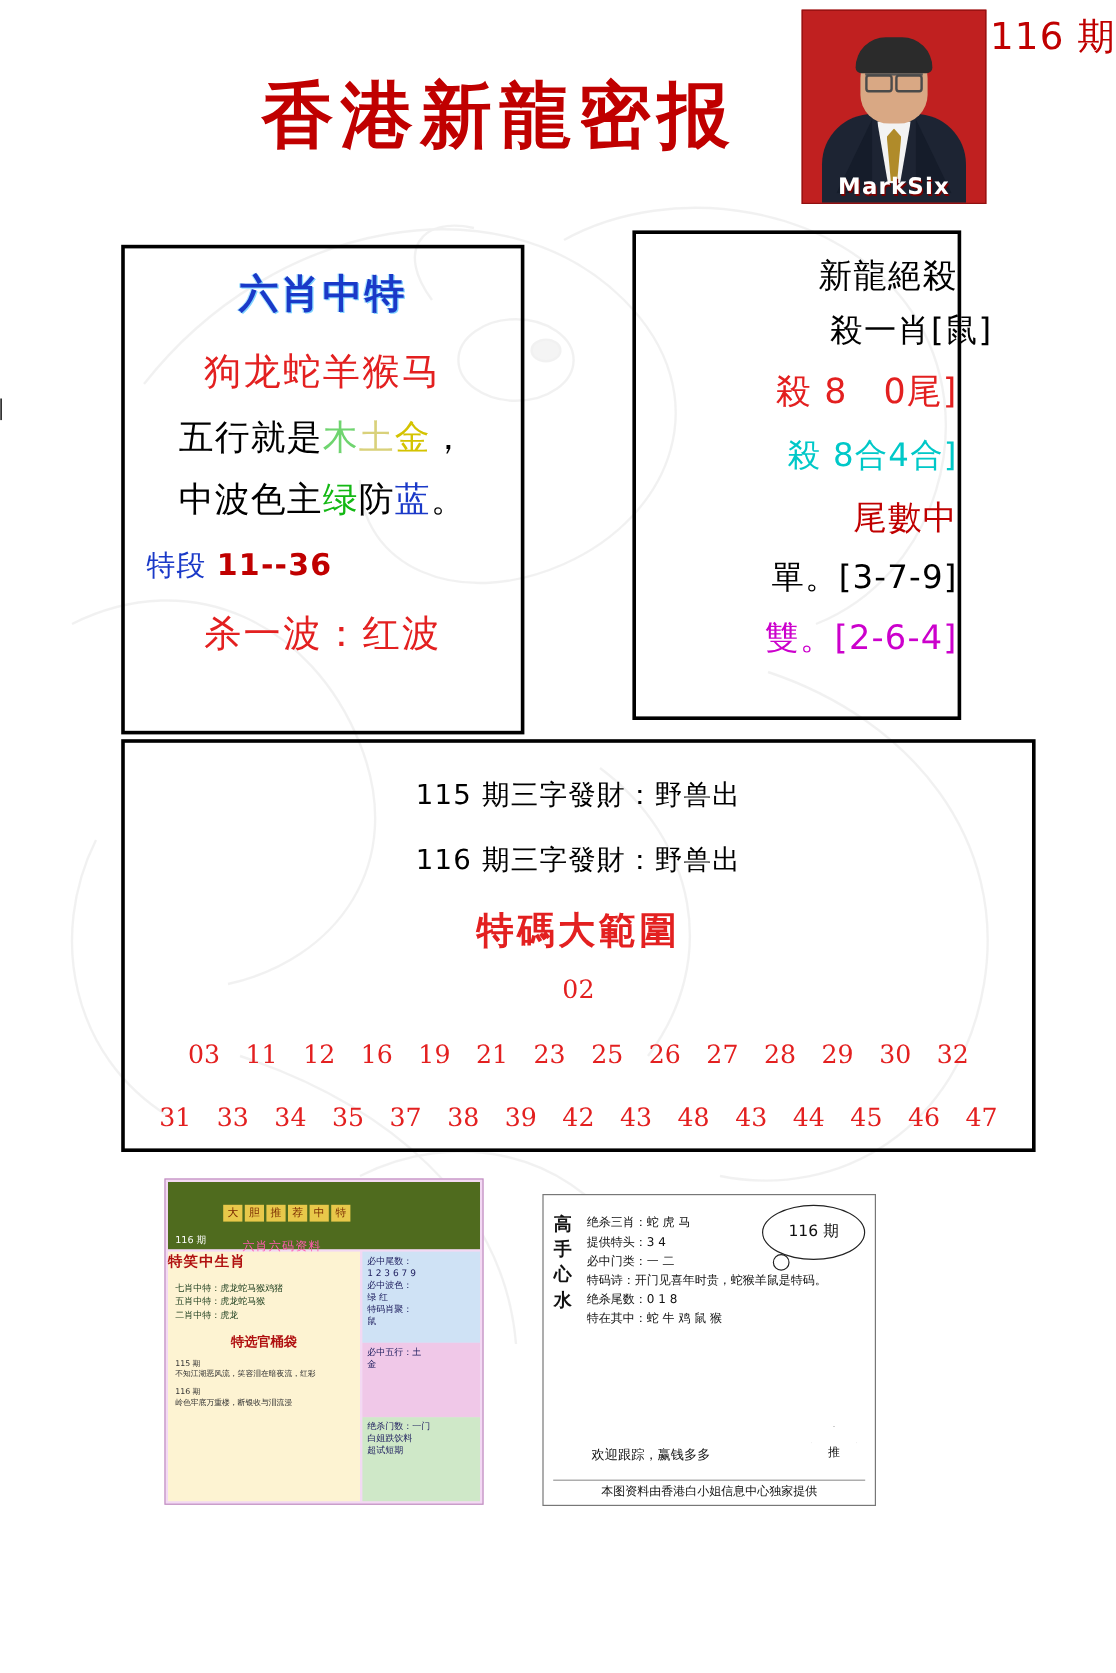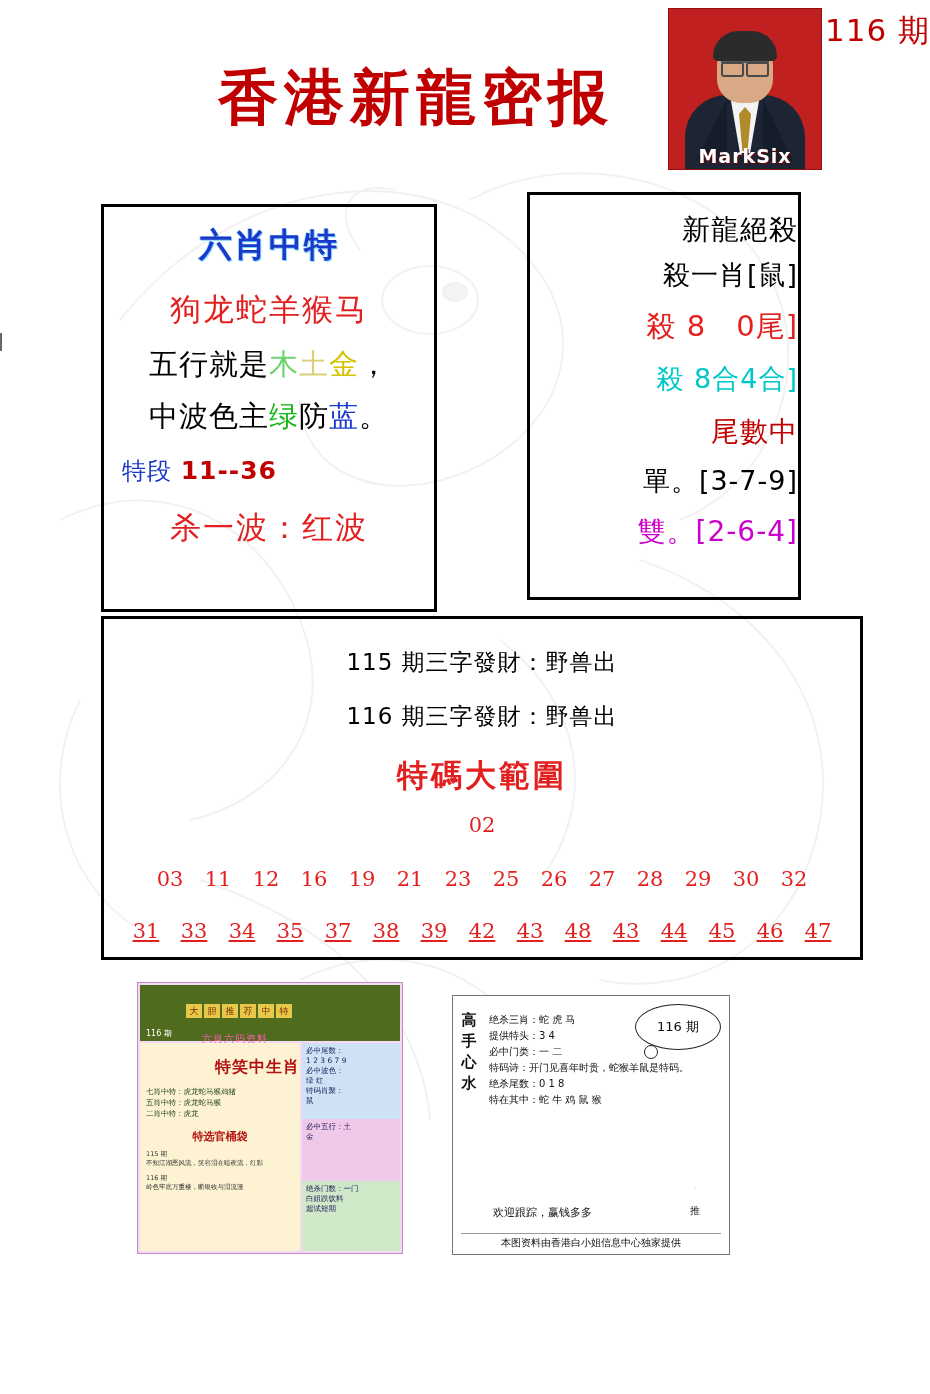--- a/index.html
+++ b/index.html
@@ -222,21 +222,21 @@
     left: 527px; top: 192px;
     width: 268px; height: 402px;
   }
   .rbox-line {
     position: absolute;
     width: 100%;
     text-align: right;
     letter-spacing: 1px;
   }
   #r1 { top: 16px; font-size: 28px; color: #000; }
-  #r2 { top: 62px; font-size: 27px; color: #000; }
+  #r2 { top: 62px; font-size: 27px; color: #000; padding-left: 29px; }
   #r3 { top: 112px; font-size: 29px; color: #e32020; }
   #r4 { top: 166px; font-size: 27px; color: #00c8c8; }
   #r5 { top: 218px; font-size: 28px; color: #c00000; }
   #r6 { top: 268px; font-size: 27px; color: #000; }
   #r7 { top: 318px; font-size: 28px; color: #cc00cc; }
 
   
   #box-bottom {
     left: 101px; top: 616px;
     width: 756px; height: 338px;
@@ -265,21 +265,21 @@
     position: absolute;
     width: 100%;
     display: flex;
     justify-content: center;
     color: #e32020;
     font-size: 21px;
     font-family: "DejaVu Serif", "Liberation Serif", serif;
   }
   #numrow0 { top: 194px; }
   #numrow1 { top: 248px; }
-  #numrow2 { top: 300px; text-decoration: underline; }
+  #numrow2 { top: 300px; }
   #numrow0 span { width: 48px; text-align: center; }
   #numrow1 span, #numrow2 span { width: 48px; text-align: center; }
 
   
   .img-left {
     position: absolute;
     left: 137px; top: 982px;
     width: 264px; height: 270px;
     border: 1px solid #c08ec0;
     background: #f3d9f3;
@@ -309,22 +309,22 @@
   }
   .il-top .issue {
     position: absolute; left: 6px; bottom: 2px;
     font-size: 8px; color: #ffffff;
   }
   .il-left {
     position: absolute; left: 2px; top: 60px; width: 160px; bottom: 2px;
     background: #fdf3d2;
   }
   .il-left .lhead {
-    text-align: right; color: #b01010; font-size: 16px; font-weight: bold;
-    margin-top: 14px; letter-spacing: 1px;
+    text-align: left; color: #b01010; font-size: 12px; font-weight: bold;
+    margin-top: 0; letter-spacing: 1px;
   }
   .il-left .lbody {
     margin: 8px 6px 0 6px; line-height: 11px; color: #204020; font-size: 7.5px;
   }
   .il-left .lhead2 {
     text-align: center; color: #b01010; font-size: 11px; font-weight: bold;
     margin-top: 10px;
   }
   .il-left .lnote {
     margin: 6px 6px 0 6px; line-height: 9px; color: #333; font-size: 6.5px;

